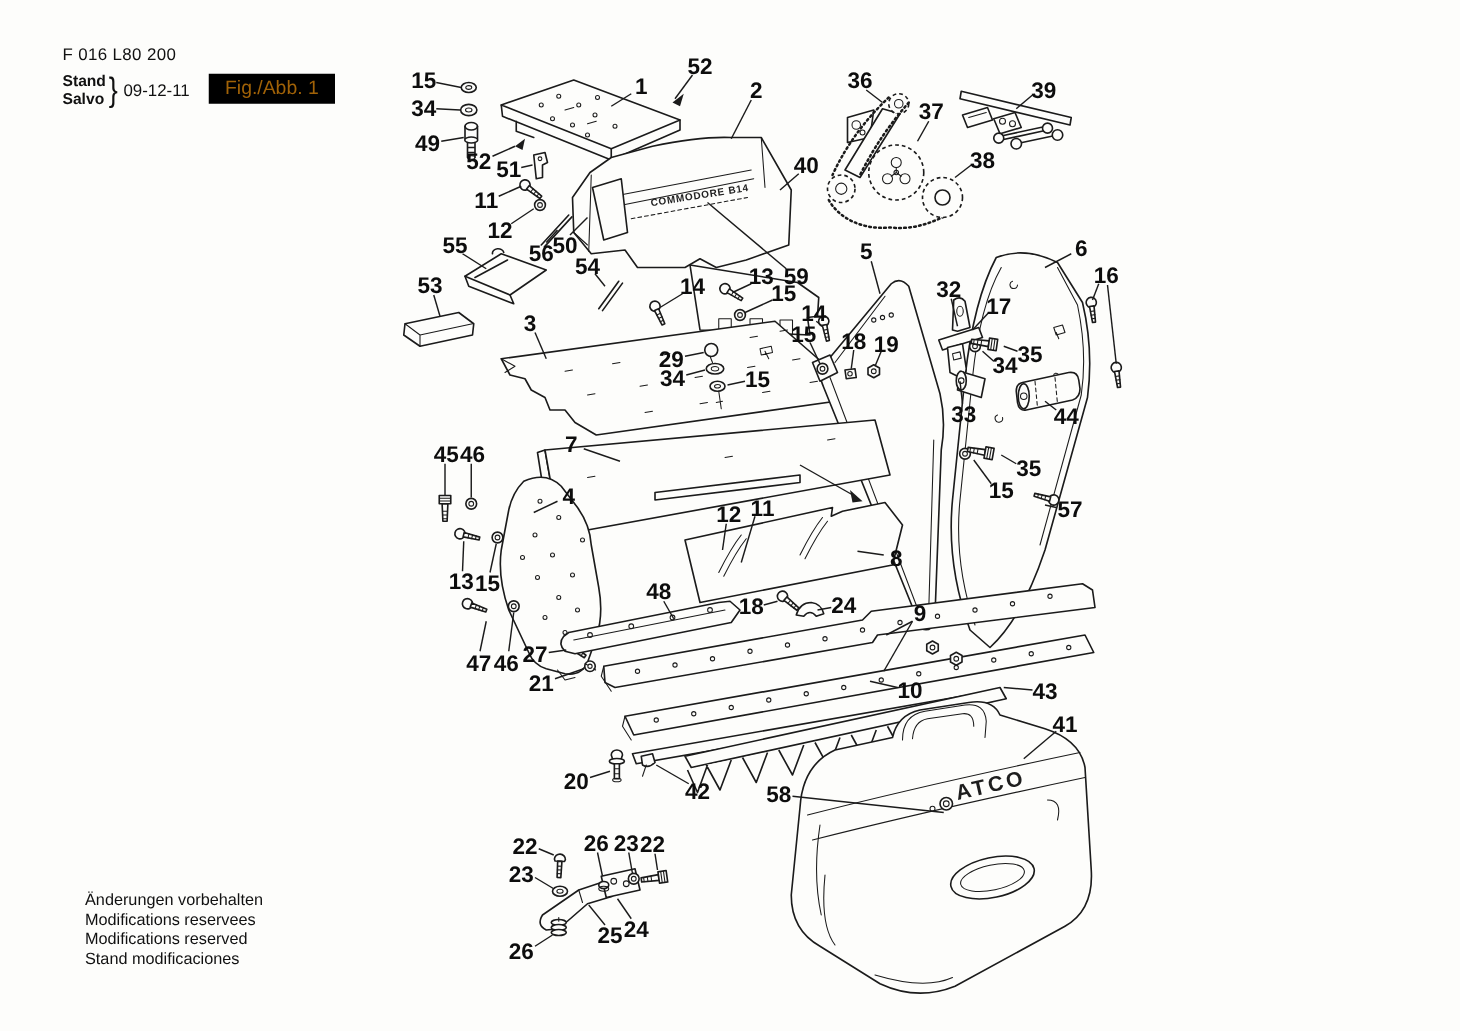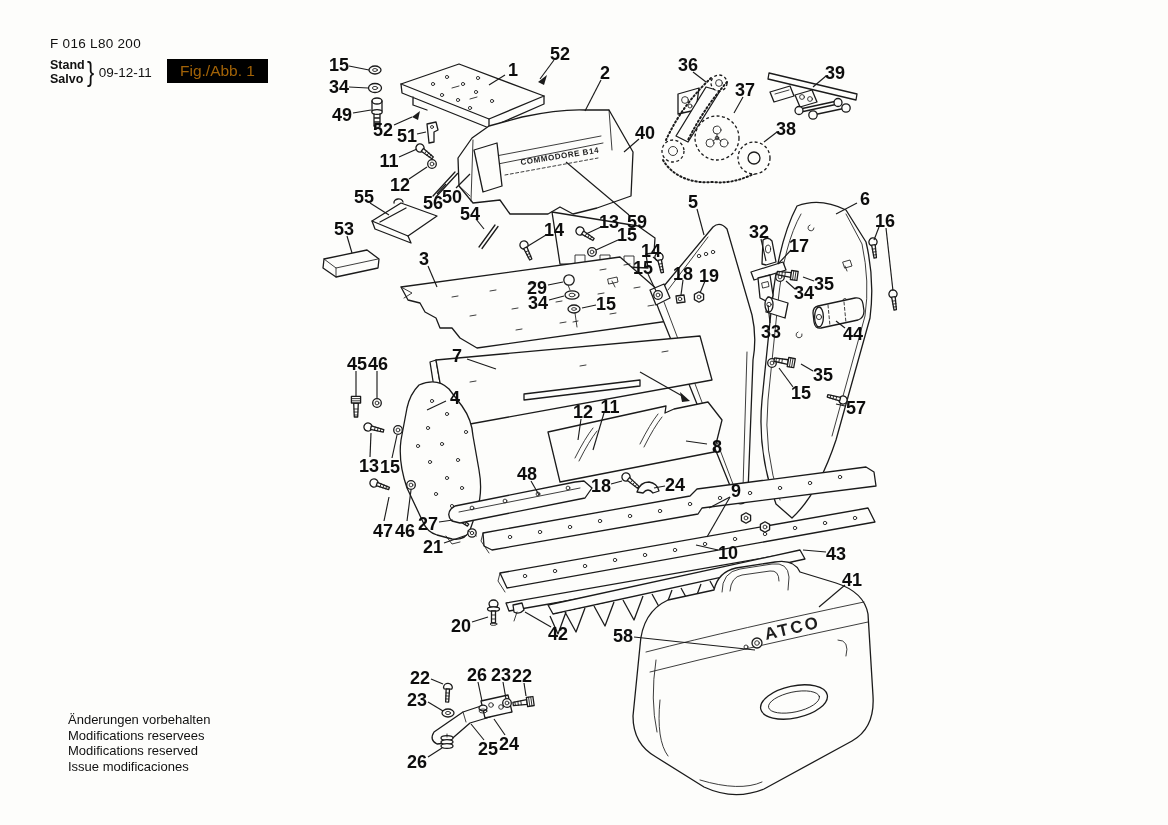--- a/index.html
+++ b/index.html
@@ -41,21 +41,21 @@
       <span class="brace">}</span>
       <span class="date">09-12-11</span>
     </div>
   </div>
   <div class="figbox">Fig./Abb. 1</div>
 
   <div class="ftr">
     <div>Änderungen vorbehalten</div>
     <div>Modifications reservees</div>
     <div>Modifications reserved</div>
-    <div>Issue modificaciones</div>
+    <div>Stand modificaciones</div>
   </div>
 
   <svg width="1168" height="825" viewBox="0 0 1168 825">
     <defs>
       <g id="ring">
           <circle r="4.3" class="fw"></circle>
           <circle r="1.9" class="ln thin"></circle>
         </g>
       <g id="washerE">
           <ellipse rx="6" ry="4" class="fw"></ellipse>

